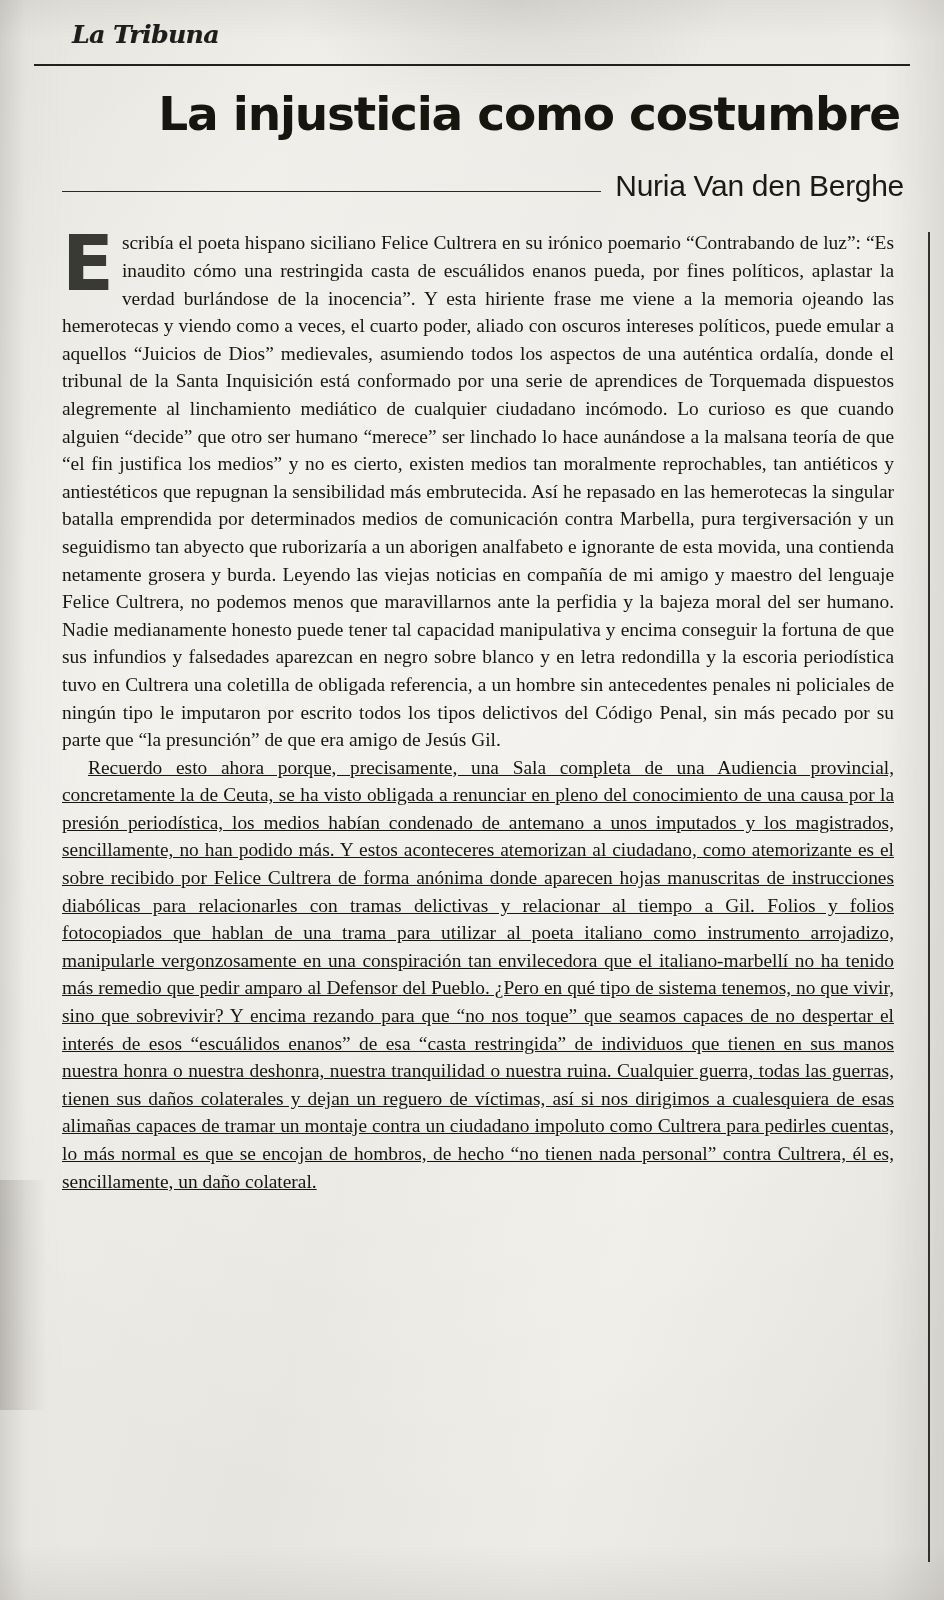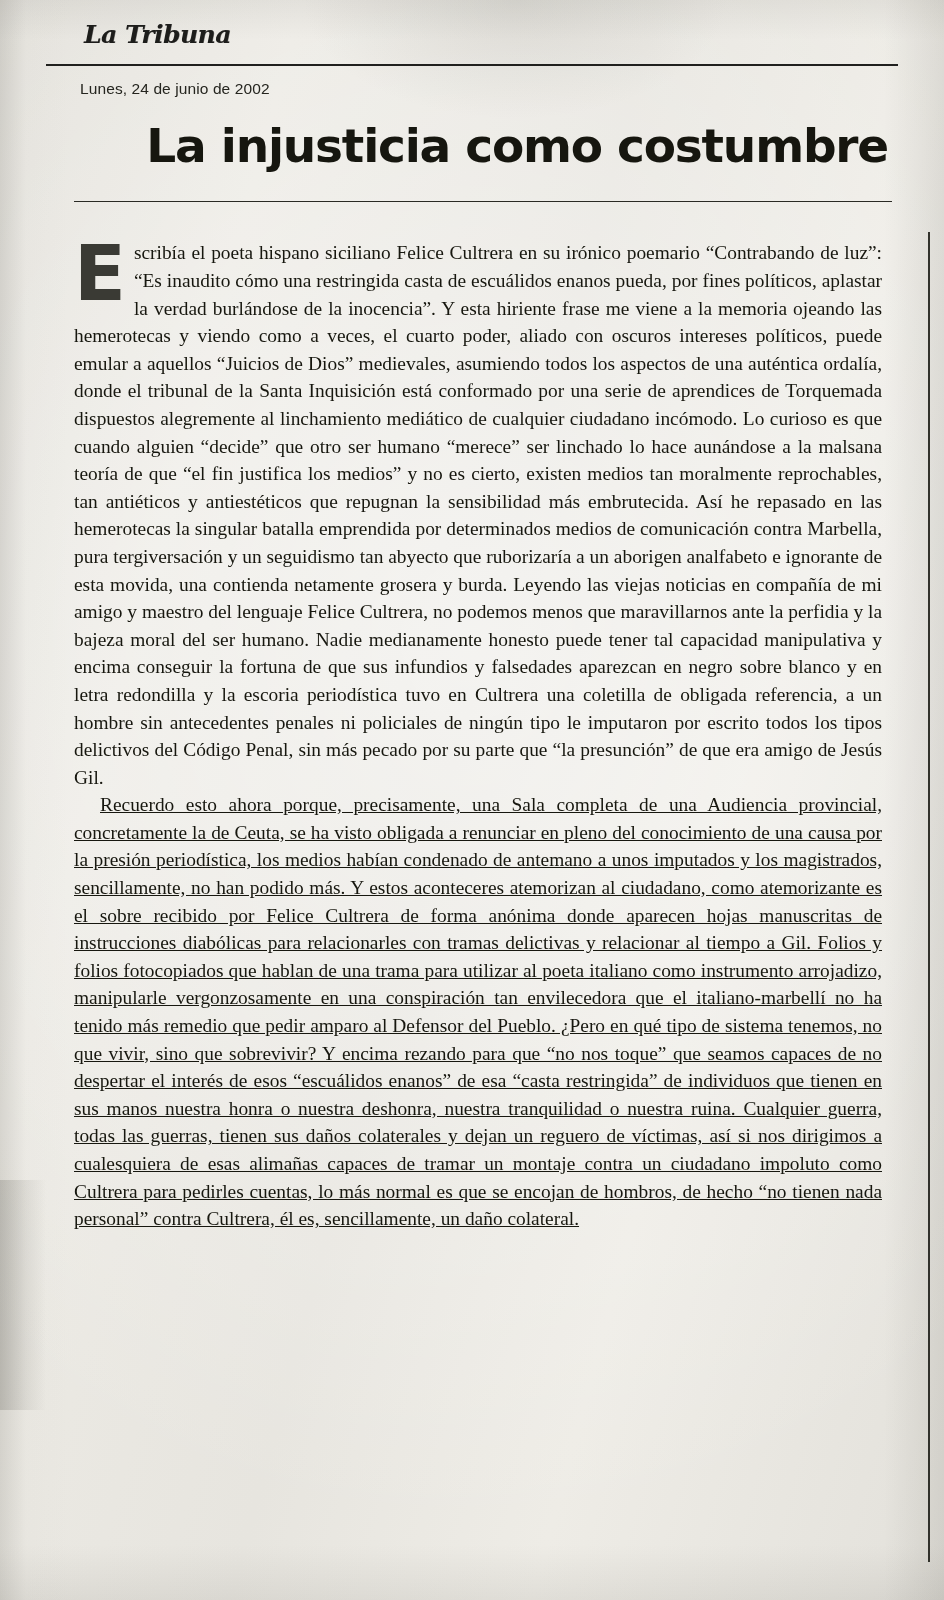--- a/index.html
+++ b/index.html
@@ -15,21 +15,21 @@
   }
   
   .page {
     position: relative;
     width: 944px;
     height: 1600px;
     background:
       radial-gradient(ellipse 120% 80% at 50% 40%, rgba(255,255,255,0.55) 0%, rgba(255,255,255,0.0) 70%),
       linear-gradient(105deg, #e4e2dc 0%, #eceae4 22%, #e7e5df 48%, #eeece6 70%, #e3e1db 100%);
     box-sizing: border-box;
-    padding: 0 46px;
+    padding: 0 34px;
   }
   .page:before {
     content: "";
     position: absolute;
     inset: 0;
     background:
       linear-gradient(to right, rgba(120,118,110,0.20) 0px, rgba(120,118,110,0.02) 26px, rgba(255,255,255,0) 70px),
       linear-gradient(to left, rgba(120,118,110,0.16) 0px, rgba(255,255,255,0) 60px),
       linear-gradient(to bottom, rgba(120,118,110,0.10) 0px, rgba(255,255,255,0) 40px),
       linear-gradient(to top, rgba(120,118,110,0.12) 0px, rgba(255,255,255,0) 55px);
@@ -159,26 +159,26 @@
 
   <div class="smudge-b"></div>
   <div class="smudge-a"></div>
 
   <div class="masthead">
     <div class="masthead-title">La Tribuna</div>
   </div>
 
   <div class="rule-top"></div>
 
-  <div class="dateline">Lunes, 24 de junio de 2002</div>
 
   <h1 class="headline">La injusticia como costumbre</h1>
 
   <div class="byline-row">
     <div class="byline-rule"></div>
+    <div class="byline">Nuria Van den Berghe</div>
   </div>
 
   <div class="article">
     <p><span class="dropcap">E</span><span>scribía el poeta hispano siciliano Felice Cultrera en su irónico poemario “Contrabando de luz”: “Es inaudito cómo una restringida casta de escuálidos enanos pueda, por fines políticos, aplastar la verdad burlándose de la inocencia”. Y esta hiriente frase me viene a la memoria ojeando las hemerotecas y viendo como a veces, el cuarto poder, aliado con oscuros intereses políticos, puede emular a aquellos “Juicios de Dios” medievales, asumiendo todos los aspectos de una auténtica ordalía, donde el tribunal de la Santa Inquisición está conformado por una serie de aprendices de Torquemada dispuestos alegremente al linchamiento mediático de cualquier ciudadano incómodo. Lo curioso es que cuando alguien “decide” que otro ser humano “merece” ser linchado lo hace aunándose a la malsana teoría de que “el fin justifica los medios” y no es cierto, existen medios tan moralmente reprochables, tan antiéticos y antiestéticos que repugnan la sensibilidad más embrutecida. Así he repasado en las hemerotecas la singular batalla emprendida por determinados medios de comunicación contra Marbella, pura tergiversación y un seguidismo tan abyecto que ruborizaría a un aborigen analfabeto e ignorante de esta movida, una contienda netamente grosera y burda. Leyendo las viejas noticias en compañía de mi amigo y maestro del lenguaje Felice Cultrera, no podemos menos que maravillarnos ante la perfidia y la bajeza moral del ser humano. Nadie medianamente honesto puede tener tal capacidad manipulativa y encima conseguir la fortuna de que sus infundios y falsedades aparezcan en negro sobre blanco y en letra redondilla y la escoria periodística tuvo en Cultrera una coletilla de obligada referencia, a un hombre sin antecedentes penales ni policiales de ningún tipo le imputaron por escrito todos los tipos delictivos del Código Penal, sin más pecado por su parte que “la presunción” de que era amigo de Jesús Gil.</span></p>
     <p><span>Recuerdo esto ahora porque, precisamente, una Sala completa de una Audiencia provincial, concretamente la de Ceuta, se ha visto obligada a renunciar en pleno del conocimiento de una causa por la presión periodística, los medios habían condenado de antemano a unos imputados y los magistrados, sencillamente, no han podido más. Y estos aconteceres atemorizan al ciudadano, como atemorizante es el sobre recibido por Felice Cultrera de forma anónima donde aparecen hojas manuscritas de instrucciones diabólicas para relacionarles con tramas delictivas y relacionar al tiempo a Gil. Folios y folios fotocopiados que hablan de una trama para utilizar al poeta italiano como instrumento arrojadizo, manipularle vergonzosamente en una conspiración tan envilecedora que el italiano-marbellí no ha tenido más remedio que pedir amparo al Defensor del Pueblo. ¿Pero en qué tipo de sistema tenemos, no que vivir, sino que sobrevivir? Y encima rezando para que “no nos toque” que seamos capaces de no despertar el interés de esos “escuálidos enanos” de esa “casta restringida” de individuos que tienen en sus manos nuestra honra o nuestra deshonra, nuestra tranquilidad o nuestra ruina. Cualquier guerra, todas las guerras, tienen sus daños colaterales y dejan un reguero de víctimas, así si nos dirigimos a cualesquiera de esas alimañas capaces de tramar un montaje contra un ciudadano impoluto como Cultrera para pedirles cuentas, lo más normal es que se encojan de hombros, de hecho “no tienen nada personal” contra Cultrera, él es, sencillamente, un daño colateral.</span></p>
   </div>
 
   <div class="vbar"></div>
 </div>
 

